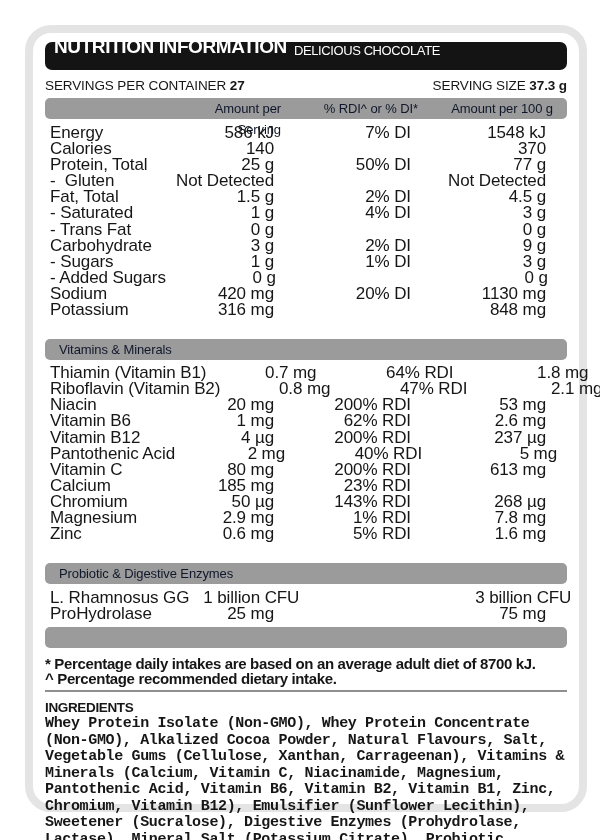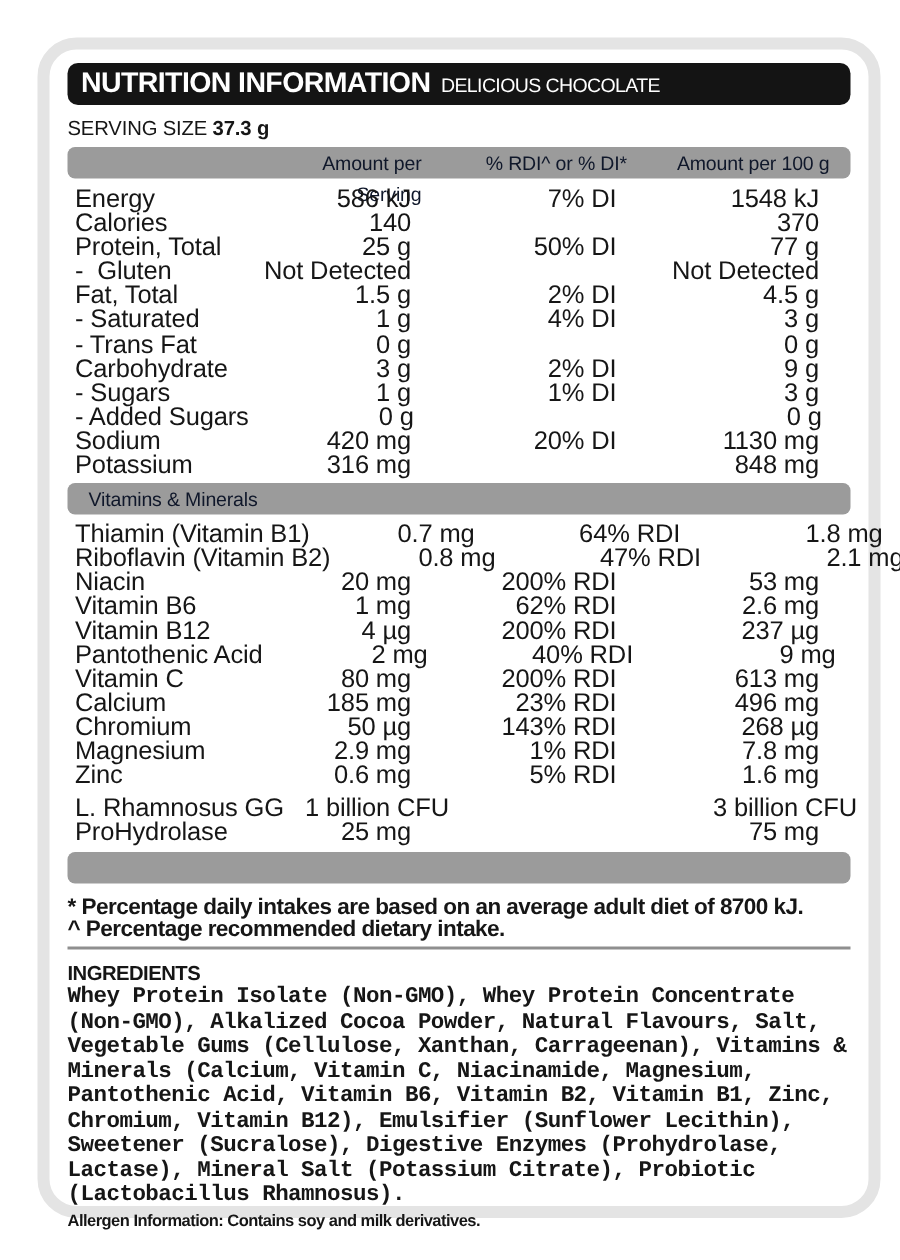--- a/index.html
+++ b/index.html
@@ -12,39 +12,39 @@
   html,body{width:600px;height:840px;background:#ffffff;
     font-family:"Liberation Sans","DejaVu Sans",sans-serif;color:var(--ink);}
   .card{
     position:absolute;left:25px;top:25px;width:562px;height:787px;
     background:#fff;border:8px solid var(--card-border);border-radius:26px;
     padding:9px 12px 0 12px;
   }
   
   .title-bar{
     background:var(--bar-black);color:#fff;border-radius:7px;
-    height:28px;display:flex;align-items:center;padding:0 9px;
+    height:28px;display:flex;align-items:flex-end;padding:12px 9px;
     white-space:nowrap;overflow:hidden;
   }
   .title-bar .t1{font-weight:bold;font-size:19px;letter-spacing:-0.4px;}
   .title-bar .t2{font-weight:normal;font-size:13px;letter-spacing:-0.4px;margin-left:7px;}
   
   .serv-row{display:flex;justify-content:space-between;margin-top:8px;
     font-size:13.5px;letter-spacing:-0.1px;}
   .serv-row b{font-weight:bold;}
   
   .gray-bar{background:var(--bar-gray);color:#0f172a;font-weight:normal;
     font-size:13px;border-radius:5px;height:21px;line-height:21px;}
   .col-head{display:grid;grid-template-columns:1fr 110px 137px 135px;
     padding:0 14px 0 5px;margin-top:5px;}
   .col-head span{text-align:right;letter-spacing:-0.1px;}
   .section-bar{padding-left:14px;letter-spacing:-0.1px;}
   
   .rows{margin-top:6px;}
-  .rows + .section-bar{margin-top:4px;}
+  .rows + .section-bar{margin-top:21px;}
   .row{display:grid;grid-template-columns:1fr 110px 137px 135px;
     padding:0 21px 0 5px;font-size:17px;line-height:16.1px;
     letter-spacing:-0.1px;}
   .row .name{text-align:left;white-space:pre;}
   .row .num{text-align:right;}
   .rows-vitamins{margin-top:5px;}
   .rows-probiotic{margin-top:6px;}
   .empty-bar{margin-top:5px;}
   .probiotic-bar{margin-top:6px;}
   
@@ -61,20 +61,21 @@
 <body>
 
 <div class="card">
 
   <div class="title-bar">
     <span class="t1">NUTRITION INFORMATION</span>
     <span class="t2">DELICIOUS CHOCOLATE</span>
   </div>
 
   <div class="serv-row">
+    <span><span>SERVINGS PER CONTAINER</span>&nbsp;<b>27</b></span>
     <span><span>SERVING SIZE</span>&nbsp;<b>37.3 g</b></span>
   </div>
 
   <div class="gray-bar col-head">
     <span></span>
     <span>Amount per Serving</span>
     <span>% RDI^ or % DI*</span>
     <span>Amount per 100 g</span>
   </div>
 
@@ -198,35 +199,34 @@
     <span class="name">Vitamin B12</span>
     <span class="num">4 µg</span>
     <span class="num">200% RDI</span>
     <span class="num">237 µg</span>
   </div>
 
   <div class="row">
     <span class="name">Pantothenic Acid</span>
     <span class="num">2 mg</span>
     <span class="num">40% RDI</span>
-    <span class="num">9 mg</span>
+    <span class="num">5 mg</span>
   </div>
 
   <div class="row">
     <span class="name">Vitamin C</span>
     <span class="num">80 mg</span>
     <span class="num">200% RDI</span>
     <span class="num">613 mg</span>
   </div>
 
   <div class="row">
     <span class="name">Calcium</span>
     <span class="num">185 mg</span>
     <span class="num">23% RDI</span>
-    <span class="num">496 mg</span>
   </div>
 
   <div class="row">
     <span class="name">Chromium</span>
     <span class="num">50 µg</span>
     <span class="num">143% RDI</span>
     <span class="num">268 µg</span>
   </div>
 
   <div class="row">
@@ -237,20 +237,21 @@
   </div>
 
   <div class="row">
     <span class="name">Zinc</span>
     <span class="num">0.6 mg</span>
     <span class="num">5% RDI</span>
     <span class="num">1.6 mg</span>
   </div>
 </div>
 
+  <div class="gray-bar section-bar probiotic-bar">Probiotic &amp; Digestive Enzymes</div>
   <div class="rows rows-probiotic">
   <div class="row">
     <span class="name">L. Rhamnosus GG</span>
     <span class="num">1 billion CFU</span>
     <span class="num"></span>
     <span class="num">3 billion CFU</span>
   </div>
 
   <div class="row">
     <span class="name">ProHydrolase</span>

